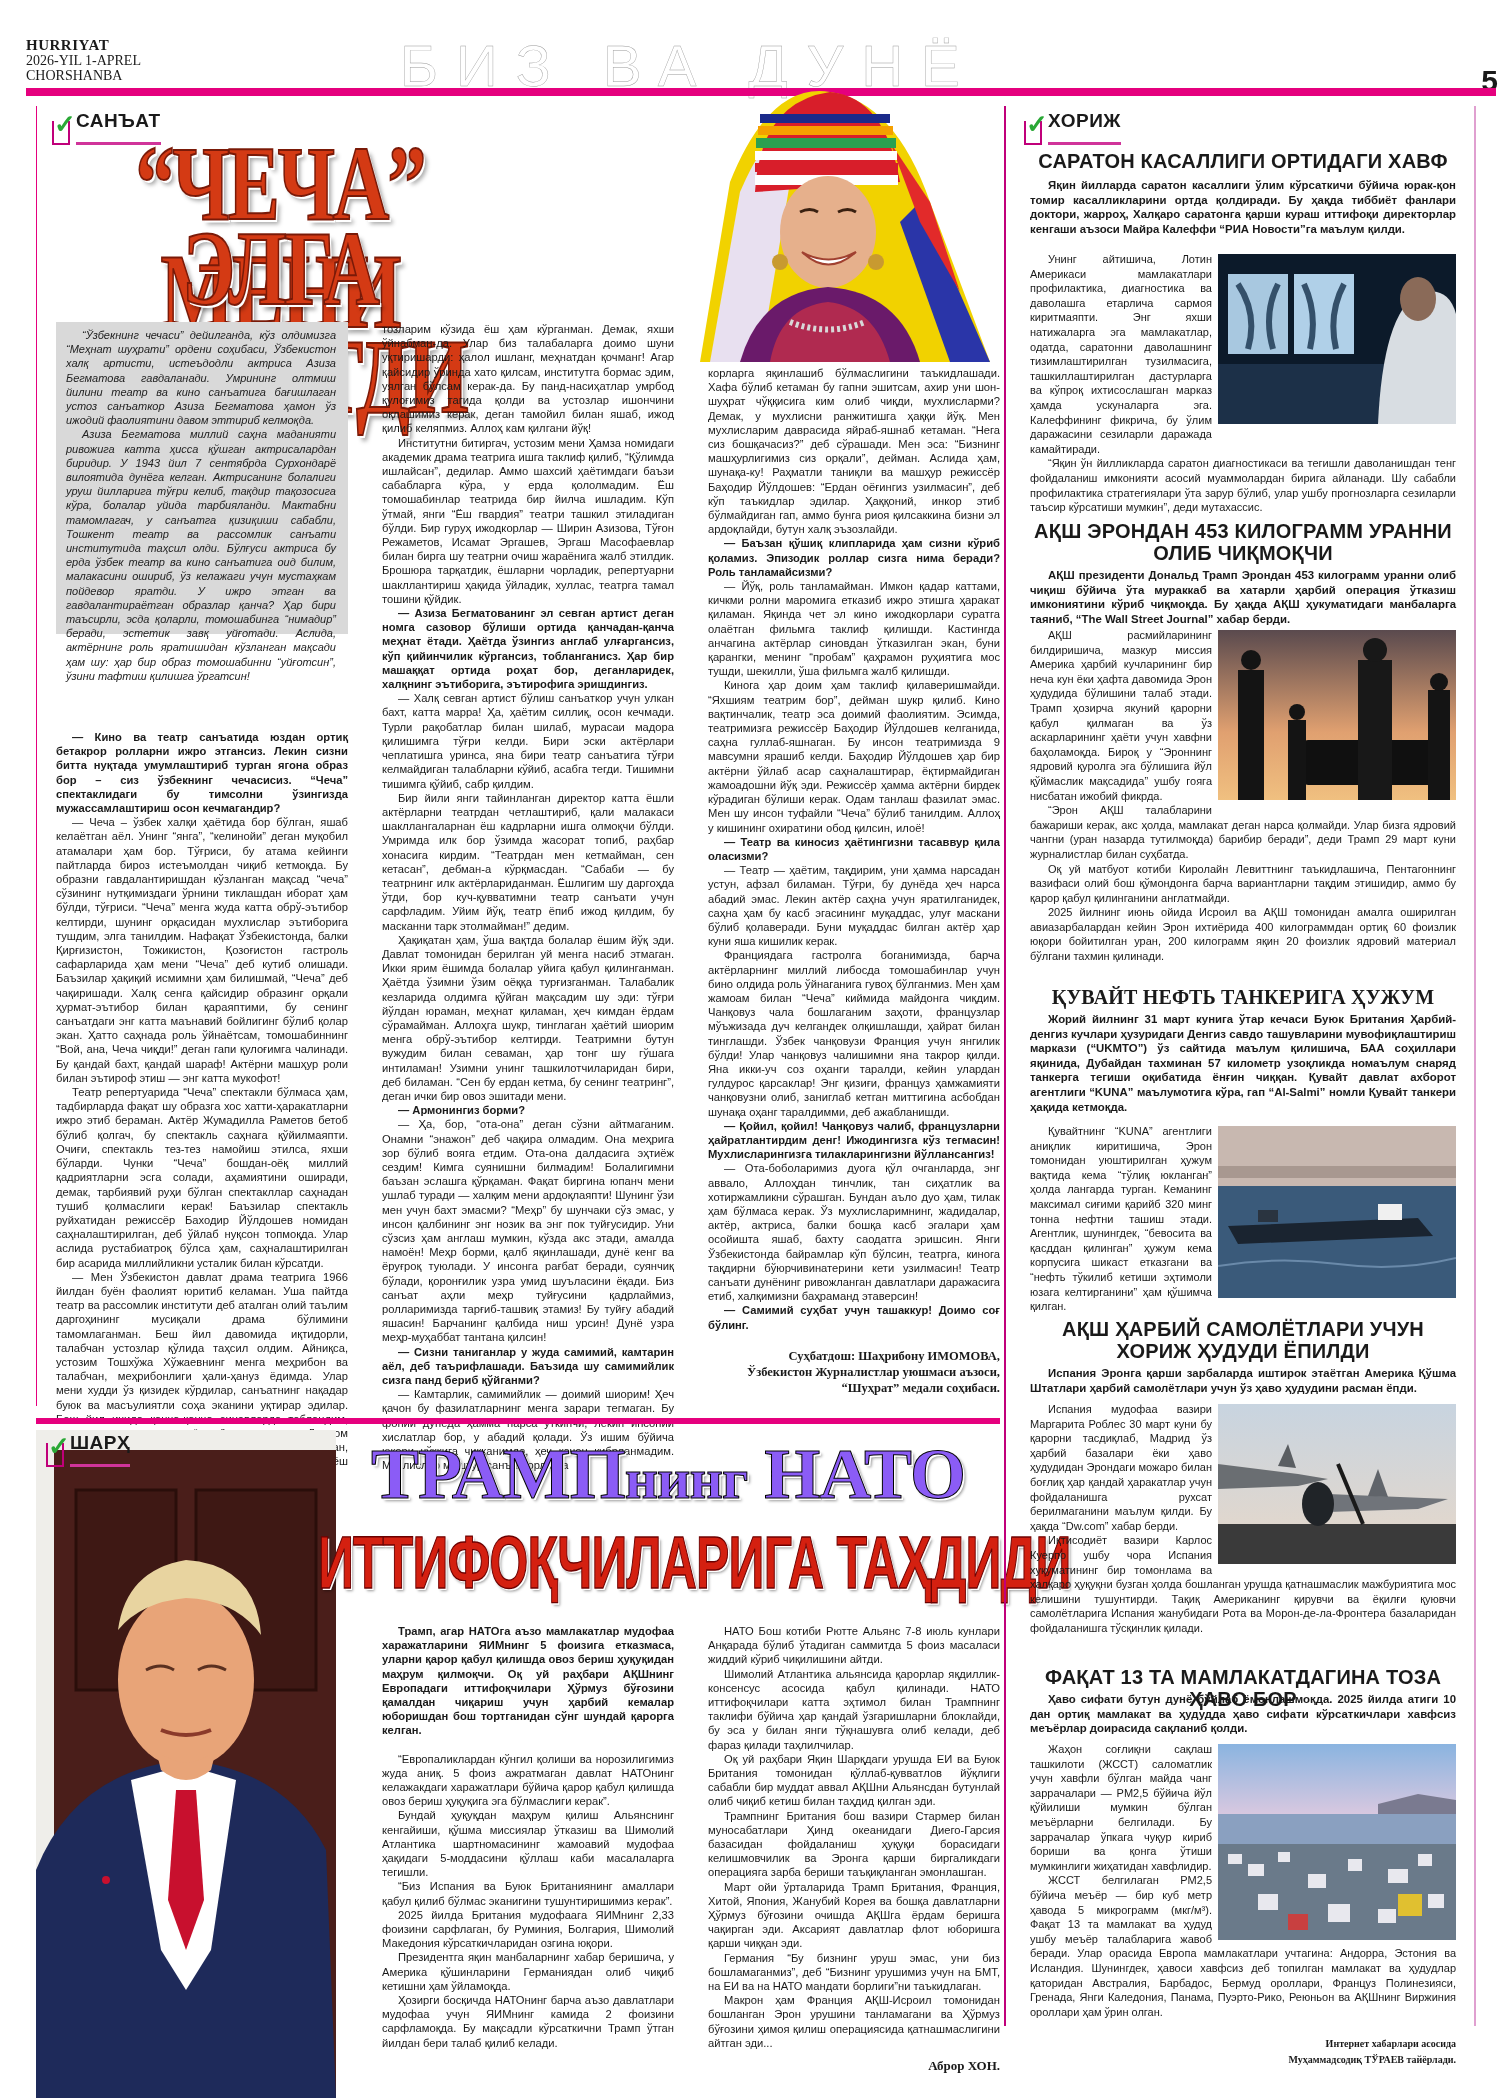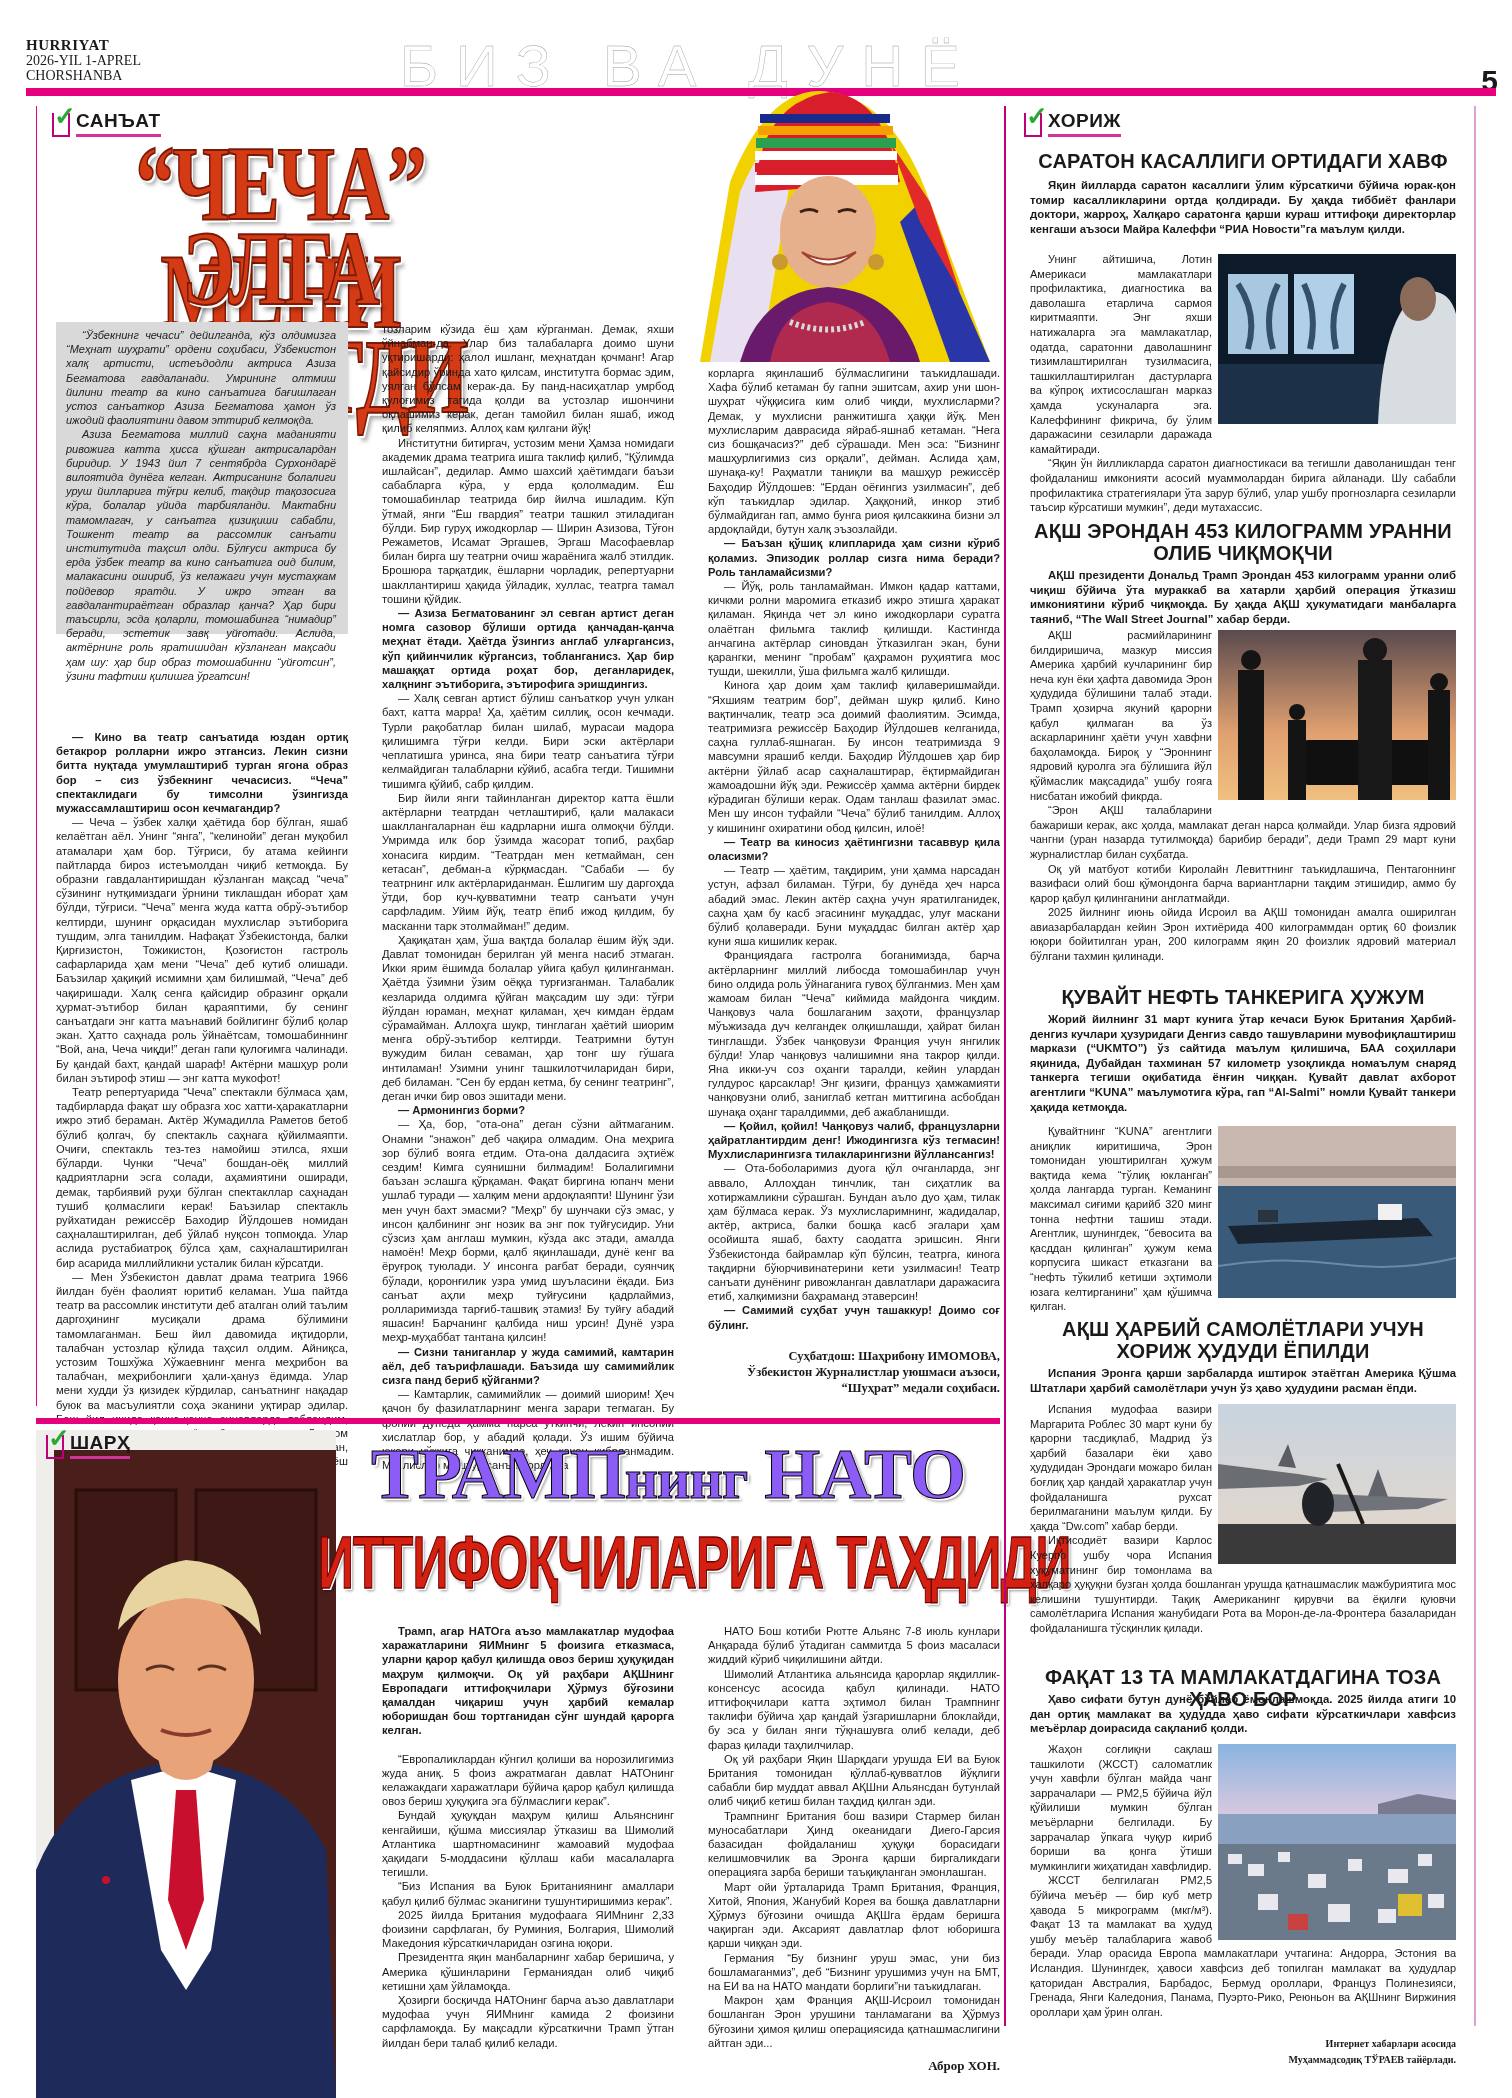--- a/index.html
+++ b/index.html
@@ -11,21 +11,21 @@
   .masthead .paper { font-weight: bold; font-size: 15px; letter-spacing: 0.5px; }
   .masthead .line { font-size: 14px; }
   .section-title { position: absolute; left: 400px; top: 36px; width: 640px; font-family: "Liberation Sans", sans-serif; font-weight: 100; font-size: 58px; letter-spacing: 18px; color: #b8b8b8; -webkit-text-stroke: 0.4px #9a9a9a; color: transparent; line-height: 60px; }
   .page-number { position: absolute; right: 14px; top: 64px; font-weight: bold; font-size: 30px; }
   .top-rule { position: absolute; left: 26px; top: 88px; width: 1470px; height: 8px; background: #e5007e; }
 
   
   .tag { position: absolute; display: flex; align-items: flex-end; gap: 6px; }
   .tag .box { width: 18px; height: 24px; border: 2px solid #c0007a; border-top: none; border-right-width: 2px; position: relative; }
   .tag .check { position: absolute; left: 0px; top: -10px; font-size: 26px; color: #2aa836; font-weight: bold; line-height: 26px; }
-  .tag .label { font-weight: bold; font-size: 19px; padding-bottom: 2px; border-bottom: 3px solid #d0349a; letter-spacing: 0.5px; }
+  .tag .label { font-weight: bold; font-size: 19px; padding-bottom: 10px; border-bottom: 3px solid #d0349a; letter-spacing: 0.5px; }
 
   
   .left-frame { position: absolute; left: 36px; top: 106px; width: 1px; height: 1300px; background: #e5007e; }
   .headline-red { position: absolute; font-family: "Liberation Serif", serif; font-weight: bold; color: #d43a14; text-align: center; -webkit-text-stroke: 1.5px #7a1a08; text-shadow: 2px 2px 0 #fff, 4px 4px 4px rgba(0,0,0,0.35); letter-spacing: -2px; transform: scaleY(1.35); transform-origin: top center; }
   .h1a { left: 70px; top: 130px; width: 420px; font-size: 78px; line-height: 80px; }
   .h1b { left: 60px; top: 215px; width: 440px; font-size: 78px; line-height: 80px; }
 
   .portrait { position: absolute; left: 660px; top: 62px; width: 340px; height: 300px; overflow: hidden; }
 
   .col { position: absolute; font-size: 11.2px; line-height: 14.2px; text-align: justify; hyphens: auto; }
@@ -273,21 +273,21 @@
       <rect x="210" y="60" width="22" height="110" fill="#141414"></rect>
       <circle cx="221" cy="52" r="9" fill="#141414"></circle>
     </svg>
   </span>
   <p>АҚШ расмийларининг билдиришича, мазкур миссия Америка ҳарбий кучларининг бир неча кун ёки ҳафта давомида Эрон ҳудудида бўлишини талаб этади. Трамп ҳозирча якуний қарорни қабул қилмаган ва ўз аскарларининг ҳаёти учун хавфни баҳоламоқда. Бироқ у “Эроннинг ядровий қуролга эга бўлишига йўл қўймаслик мақсадида” ушбу гояга нисбатан ижобий фикрда.</p>
   <p>“Эрон АҚШ талабларини бажариши керак, акс ҳолда, мамлакат деган нарса қолмайди. Улар бизга ядровий чангни (уран назарда тутилмоқда) барибир беради”, деди Трамп 29 март куни журналистлар билан суҳбатда.</p>
   <p>Оқ уй матбуот котиби Киролайн Левиттнинг таъкидлашича, Пентагоннинг вазифаси олий бош қўмондонга барча вариантларни тақдим этишидир, аммо бу қарор қабул қилинганини англатмайди.</p>
   <p>2025 йилнинг июнь ойида Исроил ва АҚШ томонидан амалга оширилган авиазарбалардан кейин Эрон ихтиёрида 400 килограммдан ортиқ 60 фоизлик юқори бойитилган уран, 200 килограмм яқин 20 фоизлик ядровий материал бўлгани тахмин қилинади.</p>
 </div>
 
-<div class="rhead" style="top:986px;">ҚУВАЙТ НЕФТЬ ТАНКЕРИГА ҲУЖУМ</div>
+<div class="rhead" style="top:986px;font-family:Liberation Serif, serif;">ҚУВАЙТ НЕФТЬ ТАНКЕРИГА ҲУЖУМ</div>
 <div class="rlead" style="top:1012px;">
     <p>Жорий йилнинг 31 март кунига ўтар кечаси Буюк Британия Ҳарбий-денгиз кучлари ҳузуридаги Денгиз савдо ташувларини мувофиқлаштириш маркази (“UKMTO”) ўз сайтида маълум қилишича, БАА соҳиллари яқинида, Дубайдан тахминан 57 километр узоқликда номаълум снаряд танкерга тегиши оқибатида ёнғин чиққан. Қувайт давлат ахборот агентлиги “KUNA” маълумотига кўра, гап “Al-Salmi” номли Қувайт танкери ҳақида кетмоқда.</p>
   </div>
 <div class="rtext" style="top:1124px;">
   <span class="ph float-img" style="width:238px;height:172px;">
     <svg width="238" height="172" viewBox="0 0 238 172">
       <rect width="238" height="60" fill="#c8b8b0"></rect>
       <rect y="40" width="238" height="12" fill="#a89890"></rect>
       <rect y="60" width="238" height="112" fill="#3a5a7a"></rect>
       <path d="M10,100 L200,92 L215,110 L20,118 Z" fill="#1a2430"></path>

